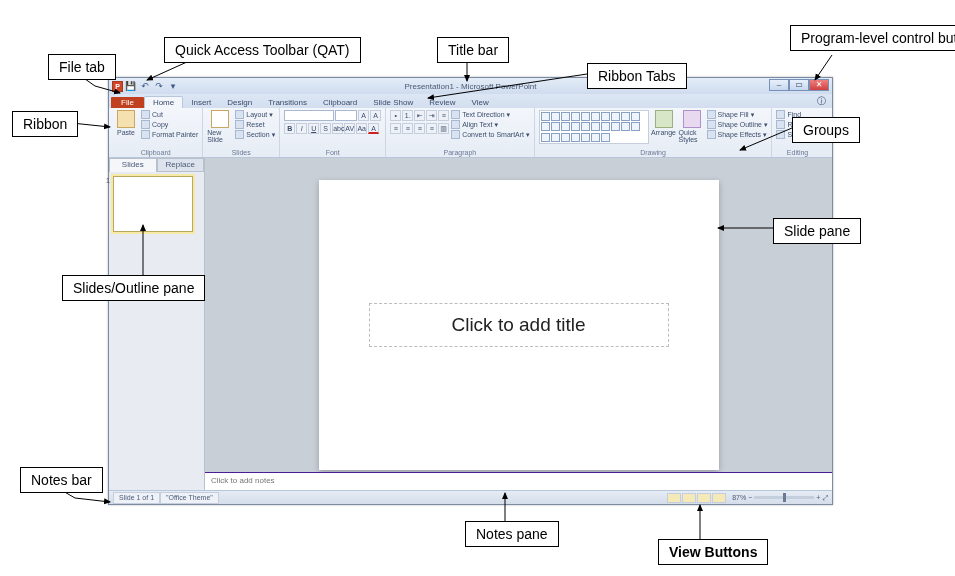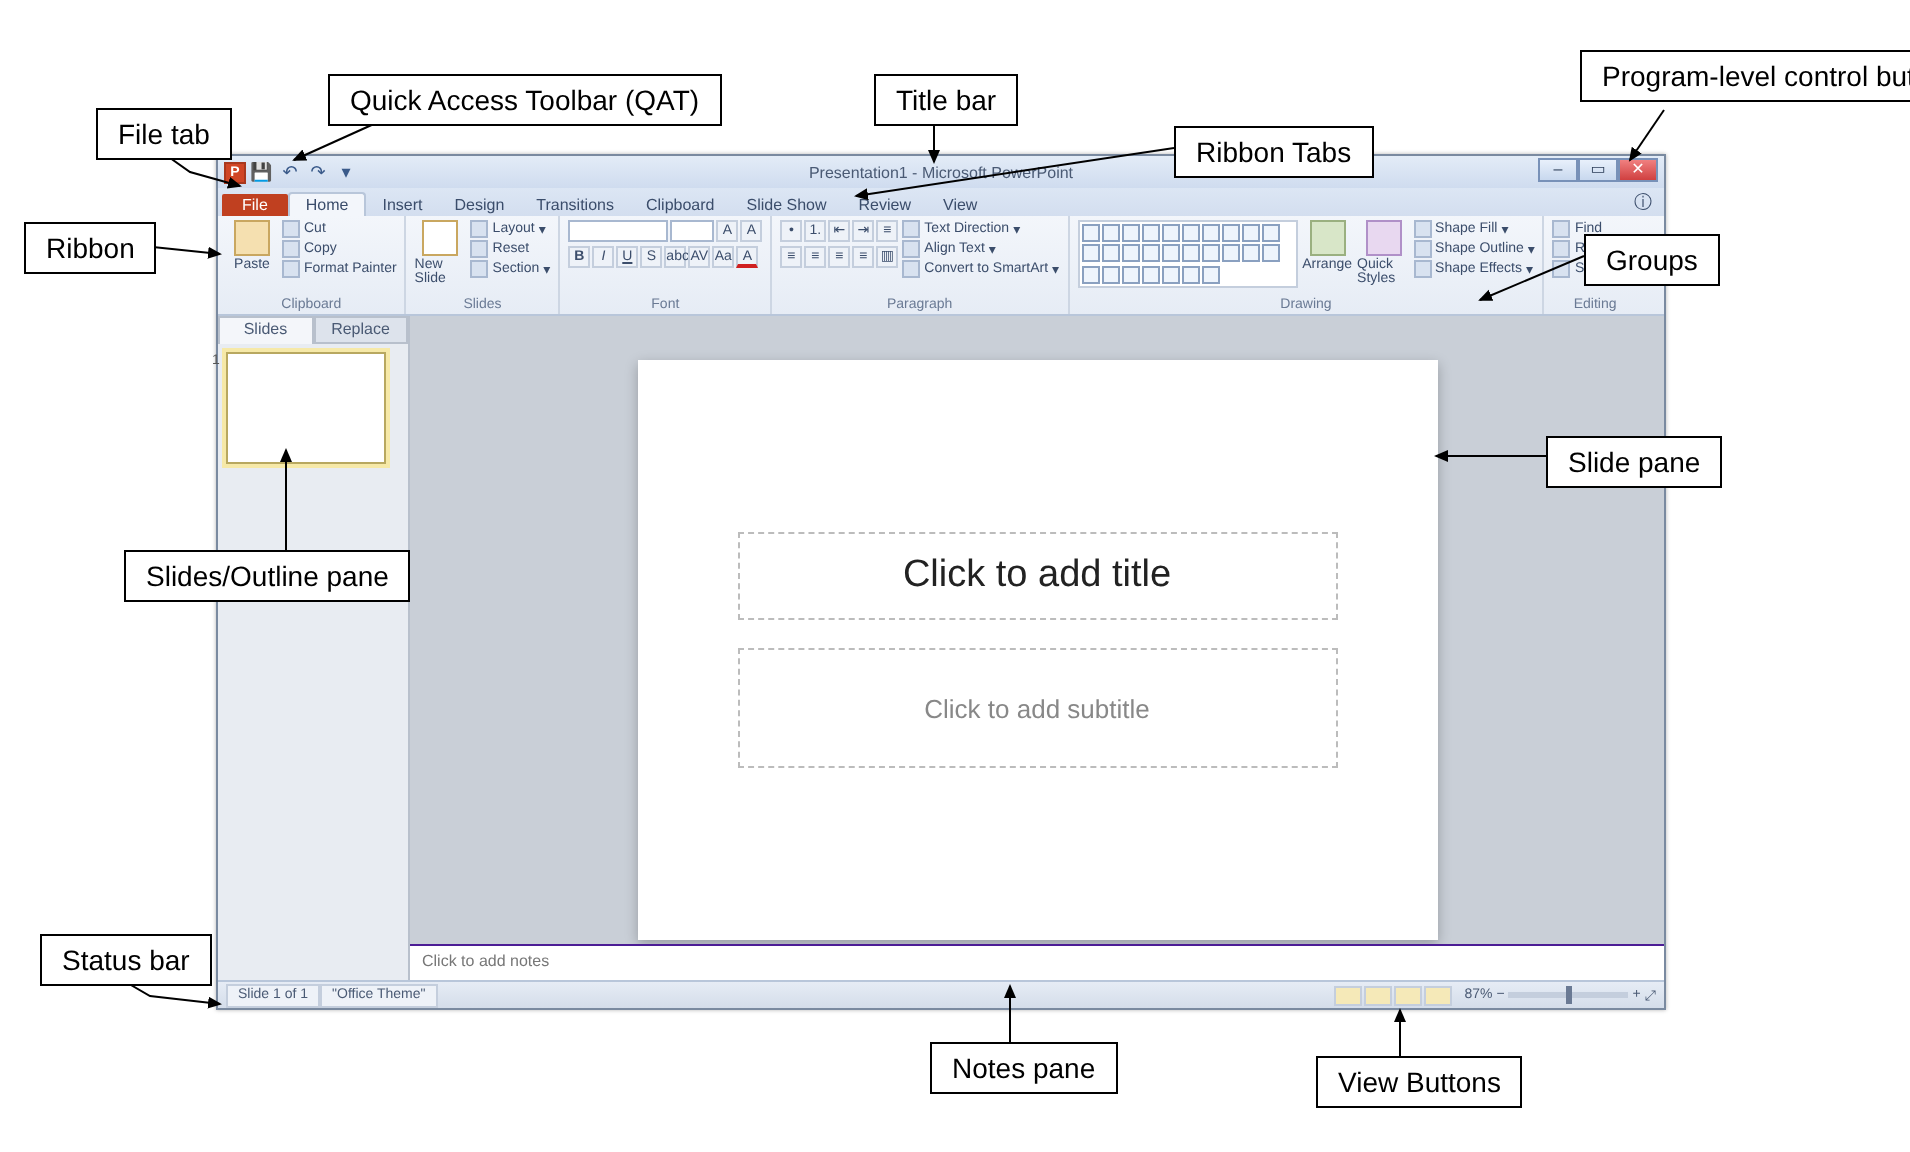--- a/index.html
+++ b/index.html
@@ -234,23 +234,23 @@
 
 <div class="label" style="left:164px;top:37px;">Quick Access Toolbar (QAT)</div>
 <div class="label" style="left:437px;top:37px;">Title bar</div>
 <div class="label" style="left:790px;top:25px;">Program-level control buttons</div>
 <div class="label" style="left:48px;top:54px;">File tab</div>
 <div class="label" style="left:12px;top:111px;">Ribbon</div>
 <div class="label" style="left:587px;top:63px;">Ribbon Tabs</div>
 <div class="label" style="left:792px;top:117px;">Groups</div>
 <div class="label" style="left:62px;top:275px;">Slides/Outline pane</div>
 <div class="label" style="left:773px;top:218px;">Slide pane</div>
-<div class="label" style="left:20px;top:467px;">Status bar</div>
+<div class="label" style="left:20px;top:467px;">Notes bar</div>
 <div class="label" style="left:465px;top:521px;">Notes pane</div>
-<div class="label" style="left:658px;top:528px;">View Buttons</div>
+<div class="label" style="left:658px;top:539px;font-weight:bold;">View Buttons</div>
 
 <svg class="arrow" style="left:0;top:0;width:955px;height:576px;">
   <defs>
     <marker id="ah" markerWidth="8" markerHeight="8" refX="6" refY="3" orient="auto">
       <path d="M0,0 L7,3 L0,6 Z" fill="#000"></path>
     </marker>
   </defs>
 
   <line x1="198" y1="57" x2="147" y2="80" stroke="#000" stroke-width="1" marker-end="url(#ah)"></line>
 
@@ -475,21 +475,20 @@
       <div class="thumb-area">
         <div class="thumb">
           <div class="num">1</div>
         </div>
       </div>
     </div>
     <div class="center-pane">
       <div class="slide-area">
         <div class="slide">
           <div class="ph title">Click to add title</div>
-          <div class="ph sub">Click to add subtitle</div>
         </div>
       </div>
       <div class="notes-pane">Click to add notes</div>
     </div>
   </div>
 
   <div class="statusbar">
     <div class="seg">Slide 1 of 1</div>
     <div class="seg">"Office Theme"</div>
     <div class="spacer"></div>

